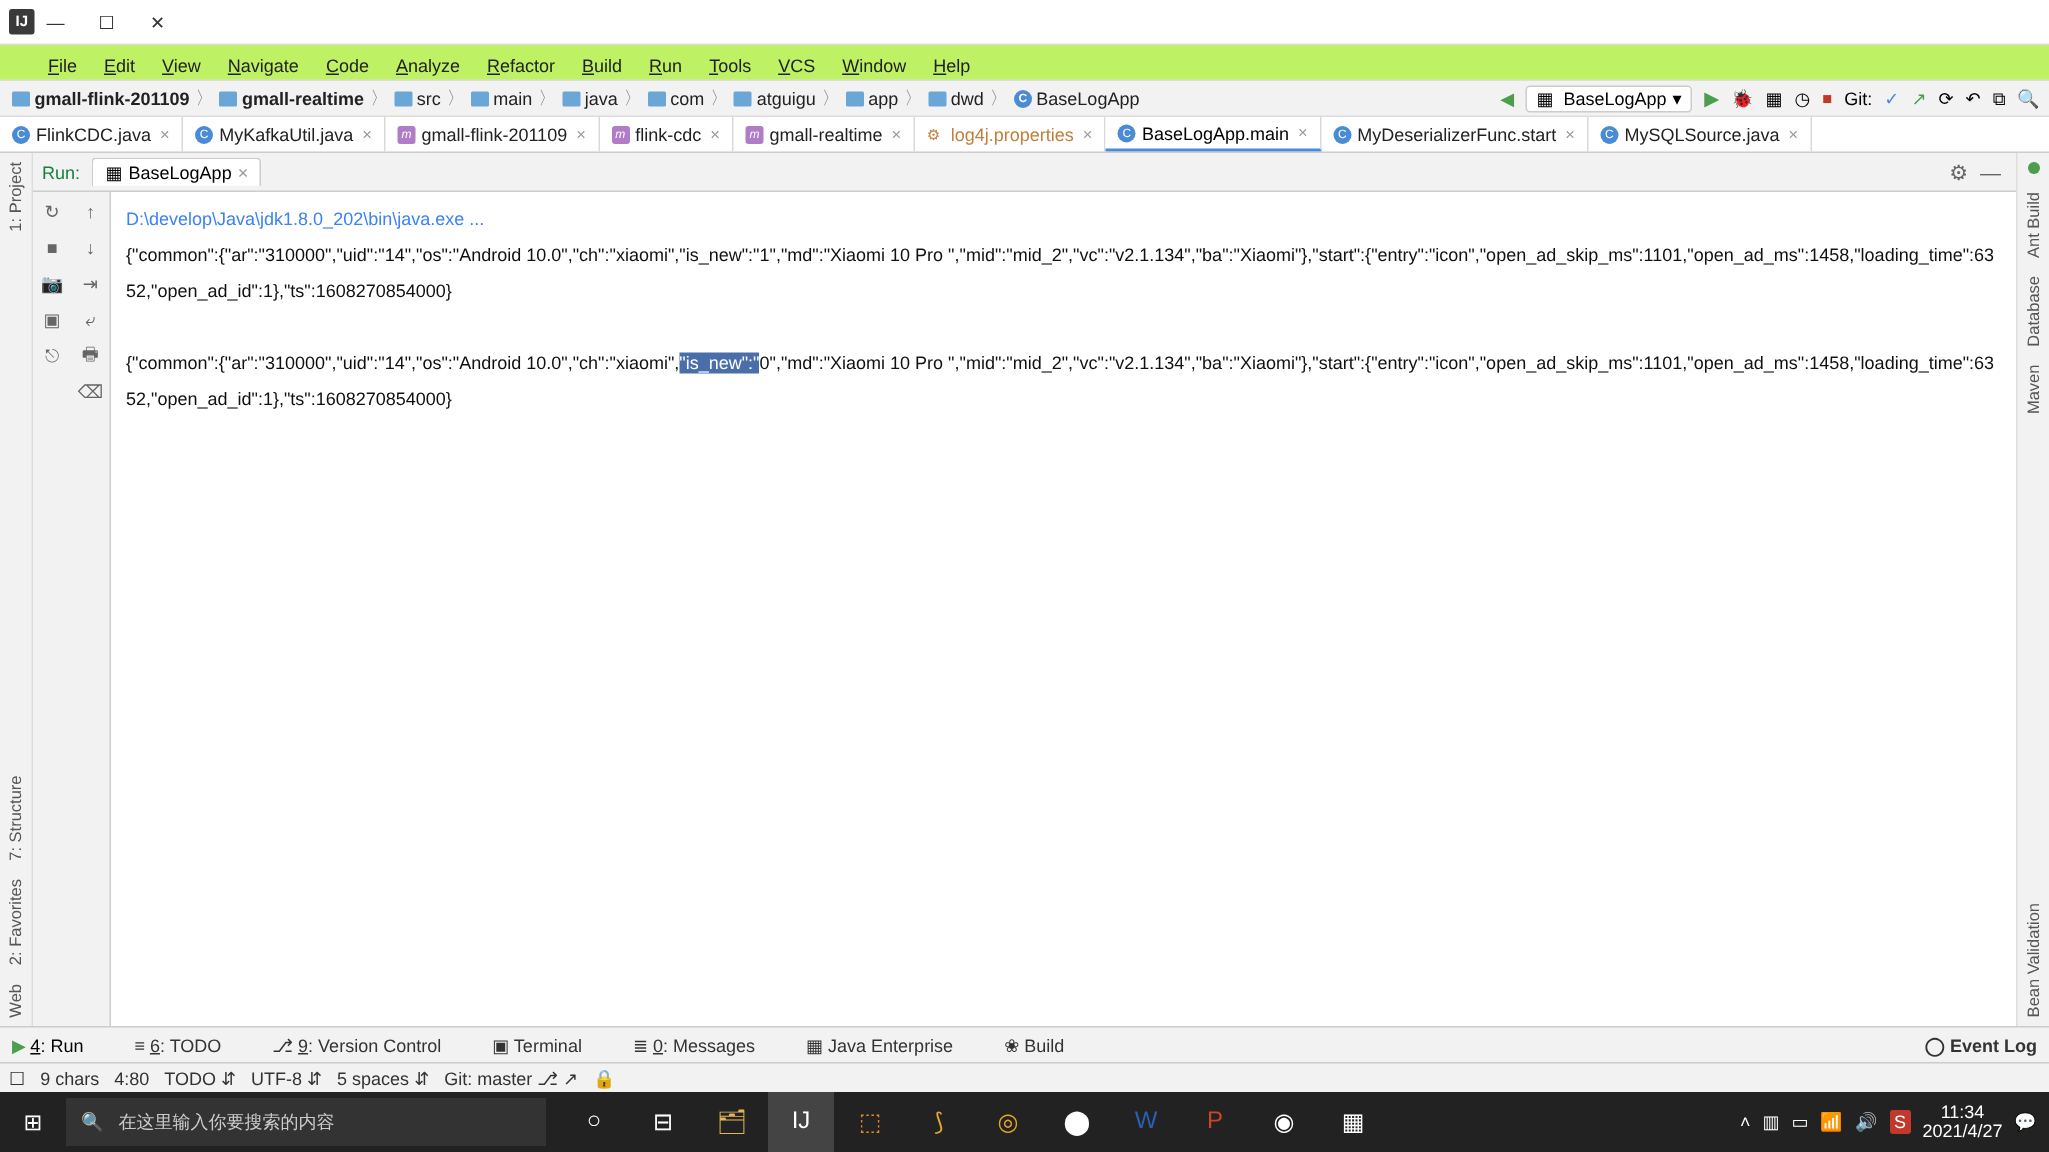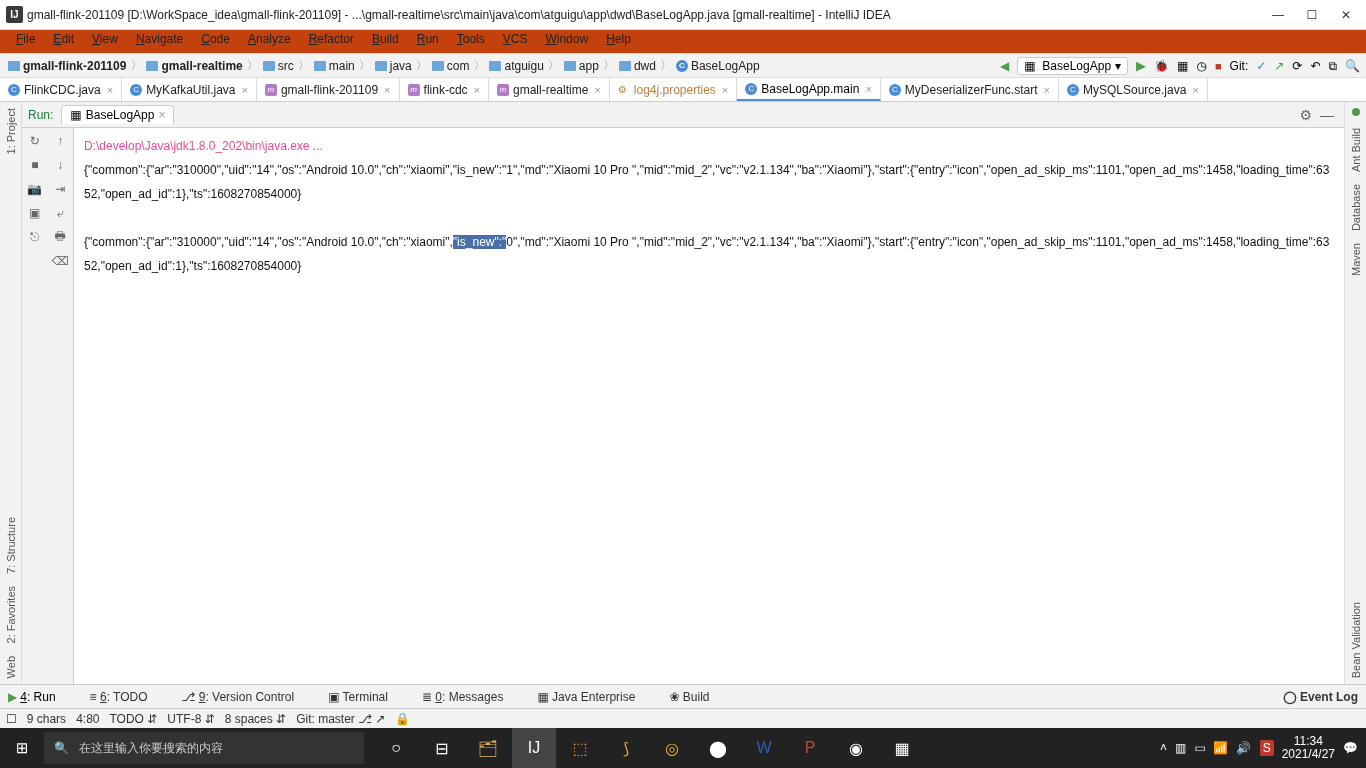--- a/index.html
+++ b/index.html
@@ -2,21 +2,21 @@
 <html><head>
 <meta charset="utf-8">
 <style>
 * { margin:0; padding:0; box-sizing:border-box; font-family:"Segoe UI",Arial,sans-serif; font-size:12px; }
 body { width:1366px; height:768px; background:#f2f2f2; overflow:hidden; display:flex; flex-direction:column; }
 .titlebar { height:30px; background:#fff; display:flex; align-items:center; padding:0 6px; border-bottom:1px solid #ddd; }
 .titlebar .logo { width:17px; height:17px; background:#3a3a3a; color:#fff; display:inline-flex; align-items:center; justify-content:center; font-size:10px; font-weight:bold; border-radius:2px; margin-right:4px; }
 .titlebar .title { flex:1; font-size:12px; color:#222; white-space:nowrap; overflow:hidden; text-overflow:ellipsis; }
 .win-controls { display:flex; gap:14px; padding-right:4px; }
 .win-controls span { width:20px; height:20px; display:inline-flex; align-items:center; justify-content:center; color:#333; font-size:12px; }
-.menubar { height:24px; background:#c2410c; display:flex; align-items:flex-start; padding:0 8px; gap:2px; border-bottom:1px solid #ddd; }
+.menubar { height:24px; background:#bef264; display:flex; align-items:flex-end; padding:0 24px; gap:2px; border-bottom:1px solid #ddd; }
 .menubar span { padding:2px 8px; color:#222; }
 .menubar span u { text-decoration:underline; }
 .navbar { height:24px; background:#f2f2f2; display:flex; align-items:center; padding:0 6px; border-bottom:1px solid #ddd; gap:2px; }
 .crumb { display:inline-flex; align-items:center; gap:3px; color:#222; padding:0 2px; }
 .crumb .folder-ic { width:12px; height:10px; background:#6aa6d6; border-radius:1px; display:inline-block; }
 .crumb.bold { font-weight:bold; }
 .crumb .class-ic { width:12px; height:12px; border-radius:50%; background:#4a8bd6; color:#fff; display:inline-flex; align-items:center; justify-content:center; font-size:8px; font-weight:bold; }
 .sep { color:#888; padding:0 2px; }
 .nav-right { margin-left:auto; display:flex; align-items:center; gap:8px; }
 .run-config { border:1px solid #ccc; border-radius:3px; padding:1px 6px; background:#fff; display:inline-flex; align-items:center; gap:4px; }
@@ -41,21 +41,21 @@
 .run-tab { background:#fff; border:1px solid #ccc; border-bottom:none; padding:2px 8px; border-radius:3px 3px 0 0; display:inline-flex; align-items:center; gap:4px; }
 .gear { margin-left:auto; color:#666; padding:0 4px; font-size:14px; }
 .minus { color:#666; padding:0 4px; font-size:14px; }
 .run-body { flex:1; display:flex; background:#fff; }
 .run-tools { width:52px; background:#f2f2f2; border-right:1px solid #ccc; display:flex; }
 .tool-col { width:26px; display:flex; flex-direction:column; align-items:center; padding-top:4px; gap:6px; }
 .tool-col span { width:18px; height:18px; display:inline-flex; align-items:center; justify-content:center; color:#666; font-size:12px; }
 .red-sq { color:#c0392b; font-size:11px; }
 .gray-sq { color:#aaa; }
 .console { flex:1; padding:6px 10px; font-family:Consolas,"Courier New",monospace; font-size:16px; line-height:1.5; color:#111; white-space:pre-wrap; word-break:break-all; overflow:auto; }
-.console .cmd { color:#ec4899; }
+.console .cmd { color:#3b82f6; }
 .console .sel { background:#4a6ea9; color:#fff; }
 .bottom-tools { height:24px; background:#f2f2f2; border-top:1px solid #ccc; display:flex; align-items:center; padding:0 8px; gap:34px; color:#333; }
 .bottom-tools .tw u { text-decoration:underline; }
 .bottom-tools .right { margin-left:auto;font-weight:bold; }
 .bottom-tools .tw.sel { color:#000; }
 .bottom-tools .run-ic { color:#4c9e4c; margin-right:3px; }
 .statusbar { height:20px; background:#f2f2f2; border-top:1px solid #ccc; display:flex; align-items:center; padding:0 6px; color:#333; font-size:11px; gap:10px; }
 .statusbar .msg { flex:1; }
 .taskbar { height:40px; background:#222; display:flex; align-items:center; color:#fff; }
 .taskbar .start { width:44px; height:100%; display:flex; align-items:center; justify-content:center; font-size:15px; }
@@ -63,21 +63,20 @@
 .taskbar .apps { display:flex; align-items:center; height:100%; margin-left:10px; gap:2px; }
 .taskbar .app { width:44px; height:40px; display:inline-flex; align-items:center; justify-content:center; font-size:16px; }
 .taskbar .tray { margin-left:auto; display:flex; align-items:center; gap:8px; padding:0 8px; font-size:11px; color:#fff; }
 .tray .clock { text-align:center; line-height:1.1; }
 </style>
 </head>
 <body>
 
 <div class="titlebar">
   <span class="logo">IJ</span>
-  <span class="title">gmall-flink-201109 [D:\WorkSpace_idea\gmall-flink-201109] - ...\gmall-realtime\src\main\java\com\atguigu\app\dwd\BaseLogApp.java [gmall-realtime] - IntelliJ IDEA</span>
   <div class="win-controls">
     <span>—</span>
     <span>☐</span>
     <span>✕</span>
   </div>
 </div>
 
 <div class="menubar" id="menubar">
     <span><u>F</u>ile</span>
     <span><u>E</u>dit</span>
@@ -252,21 +251,21 @@
   <span class="tw">❀ Build</span>
   <span class="tw right">◯ <span>Event Log</span></span>
 </div>
 
 <div class="statusbar">
   <span>☐</span>
   <span>9 chars</span>
   <span>4:80</span>
   <span><span>TODO</span> ⇵</span>
   <span><span>UTF-8</span> ⇵</span>
-  <span><span>8 spaces</span> ⇵</span>
+  <span><span>5 spaces</span> ⇵</span>
   <span><span>Git: master</span> ⎇ ↗</span>
   <span>🔒</span>
 </div>
 
 <div class="taskbar">
   <div class="start">⊞</div>
   <div class="search">
     <span>🔍</span>
     <span>在这里输入你要搜索的内容</span>
   </div>

